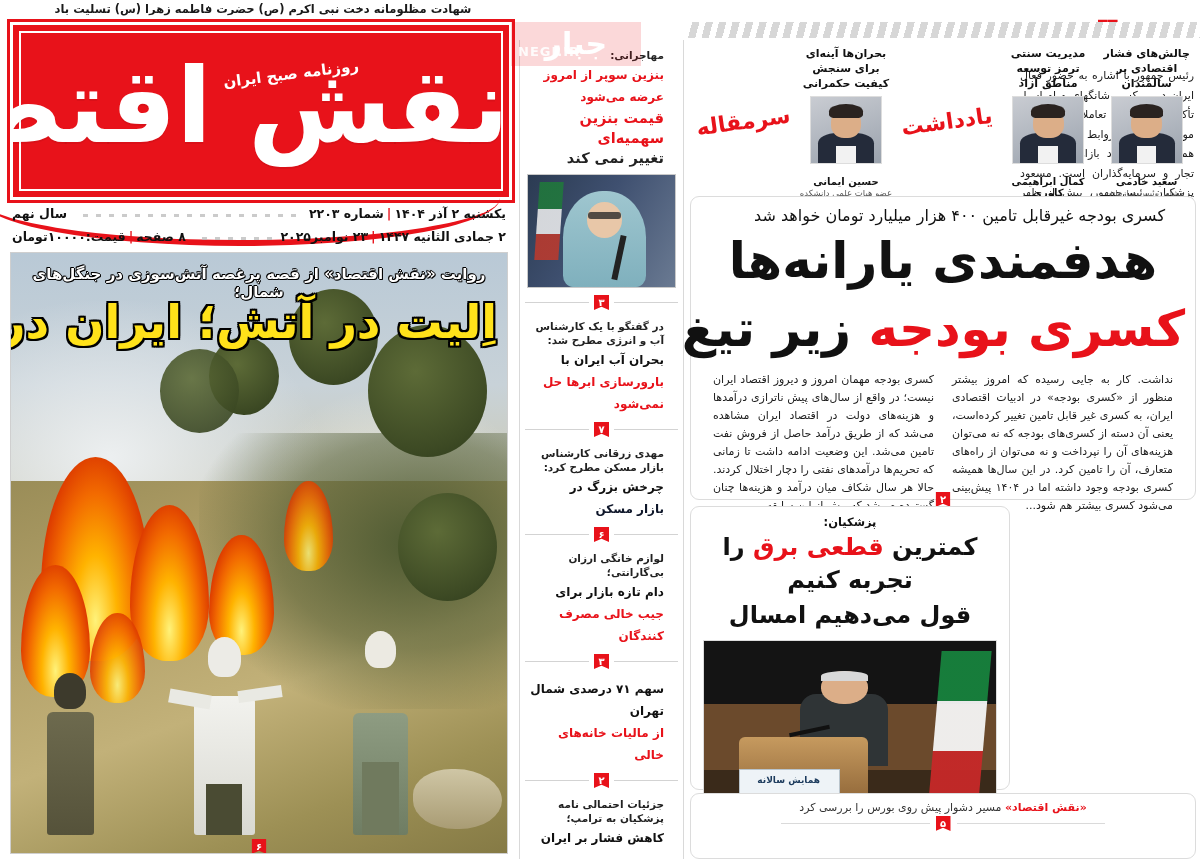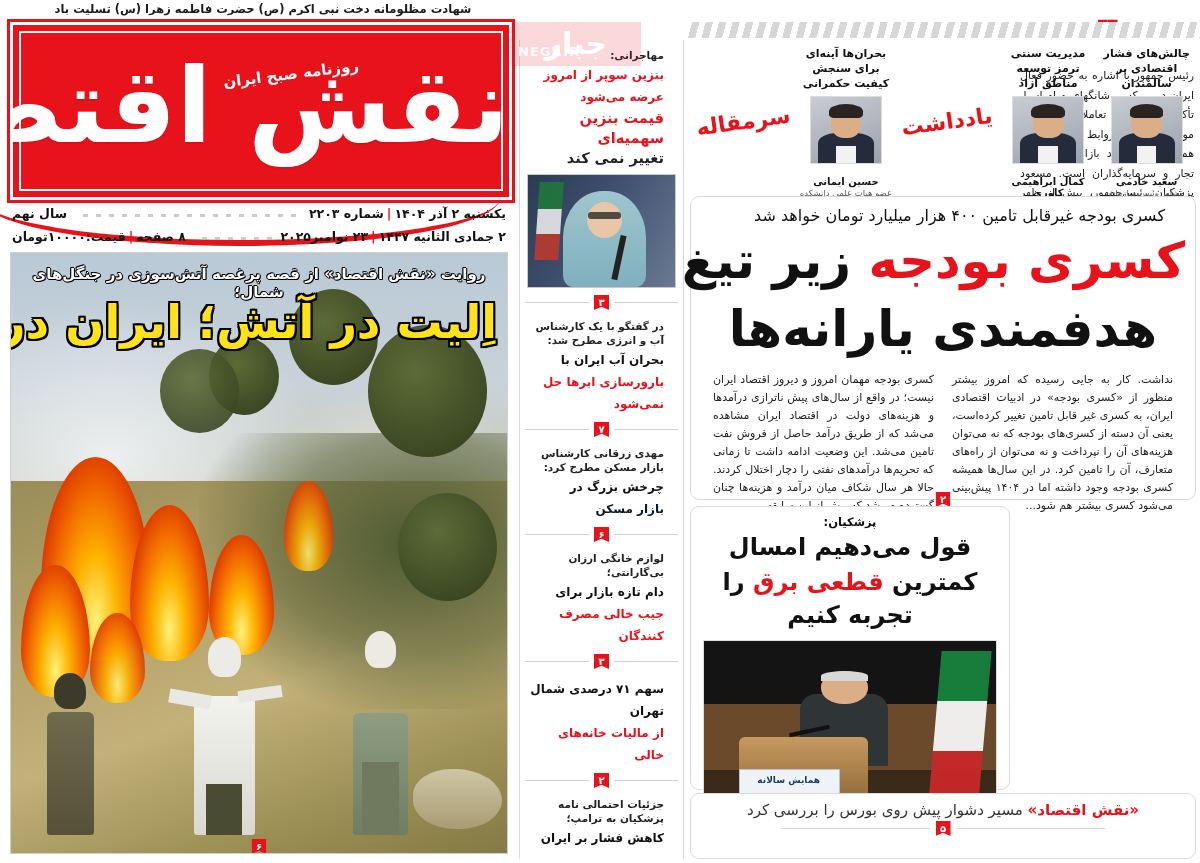--- a/index.html
+++ b/index.html
@@ -229,21 +229,21 @@
 
   .quote-card{right:4px;top:506px;width:186px;height:282px;border:none;}
   .quote-mark{
     text-align:center;color:#e8121a;font-size:46px;line-height:44px;font-weight:bold;
     padding-top:16px;letter-spacing:-3px;font-family:"DejaVu Serif",serif;
   }
   .quote-body{padding:6px 6px 0 6px;font-size:11px;line-height:19.5px;color:#1a1a1a;text-align:justify;}
   .quote-page{position:absolute;right:6px;bottom:16px;}
 
   .bottom-card{left:4px;right:4px;top:793px;height:64px;}
-  .bottom-kicker{text-align:center;font-size:15px;color:#333;padding:7px 0 0 0;}
+  .bottom-kicker{text-align:center;font-size:11px;color:#333;padding:7px 0 0 0;}
   .bottom-kicker .red{color:#e8121a;font-weight:bold;}
   .bottom-title{text-align:center;font-size:24px;line-height:30px;font-weight:bold;color:#111;padding-top:2px;}
   .bottom-title .red{color:#e8121a;}
   .bottom-sep{display:flex;align-items:center;justify-content:center;margin:2px 90px 0 90px;}
   .bottom-sep .ln{flex:1;height:1px;background:#dadada;}
   .bottom-sep .pagenum{margin:0 6px;}
 
   .vrule{position:absolute;left:683px;top:40px;bottom:6px;width:1px;background:#d9d9d9;}
 </style>
 </head>
@@ -469,42 +469,42 @@
           <span class="pagenum">۴</span>
           <span class="ln"></span>
         </div>
       </div>
 
       <div class="op-label">سرمقاله</div>
     </div>
 
     <div class="card lead-card">
       <div class="lead-kicker">کسری بودجه غیرقابل تامین ۴۰۰ هزار میلیارد تومان خواهد شد</div>
+      <div class="lead-title">هدفمندی یارانه‌ها</div>
       <div class="lead-title">
         <span class="red">کسری بودجه</span>
         <span>زیر تیغ</span>
       </div>
-      <div class="lead-title">هدفمندی یارانه‌ها</div>
       <div class="lead-body">
         <p>نداشت. کار به جایی رسیده که امروز بیشتر منظور از «کسری بودجه» در ادبیات اقتصادی ایران، به کسری غیر قابل تامین تغییر کرده‌است، یعنی آن دسته از کسری‌های بودجه که نه می‌توان هزینه‌های آن را نپرداخت و نه می‌توان از راه‌های متعارف، آن را تامین کرد. در این سال‌ها همیشه کسری بودجه وجود داشته اما در ۱۴۰۴ پیش‌بینی می‌شود کسری بیشتر هم شود...</p>
         <p>کسری بودجه مهمان امروز و دیروز اقتصاد ایران نیست؛ در واقع از سال‌های پیش ناترازی درآمدها و هزینه‌های دولت در اقتصاد ایران مشاهده می‌شد که از طریق درآمد حاصل از فروش نفت تامین می‌شد. این وضعیت ادامه داشت تا زمانی که تحریم‌ها درآمدهای نفتی را دچار اختلال کردند. حالا هر سال شکاف میان درآمد و هزینه‌ها چنان گسترده می‌شد که پیش از این سابقه</p>
       </div>
       <div class="lead-page">
         <span class="pagenum">۲</span>
       </div>
     </div>
 
     <div class="card mid2-card">
       <div class="mid2-kicker">پزشکیان:</div>
-      <div class="mid2-title">قول می‌دهیم امسال</div>
       <div class="mid2-title">
         <span>کمترین</span>
         <span class="red">قطعی برق</span>
         <span>را تجربه کنیم</span>
       </div>
+      <div class="mid2-title">قول می‌دهیم امسال</div>
       <div class="mid2-photo">
         <div class="m2-wall"></div>
         <div class="m2-flag"></div>
         <div class="m2-body"></div>
         <div class="m2-head"></div>
         <div class="m2-hair"></div>
         <div class="m2-pod"></div>
         <div class="m2-plate"></div>
         <div class="m2-plate-txt">همایش سالانه</div>
         <div class="m2-mic"></div>

